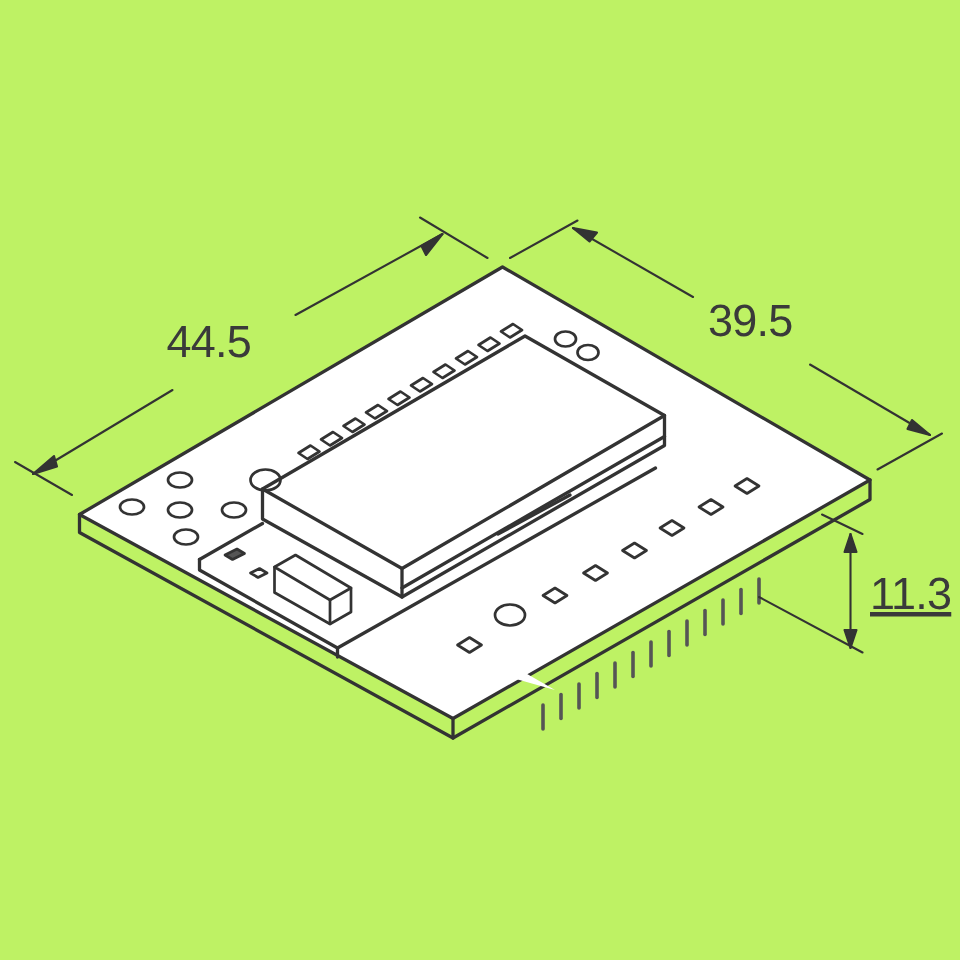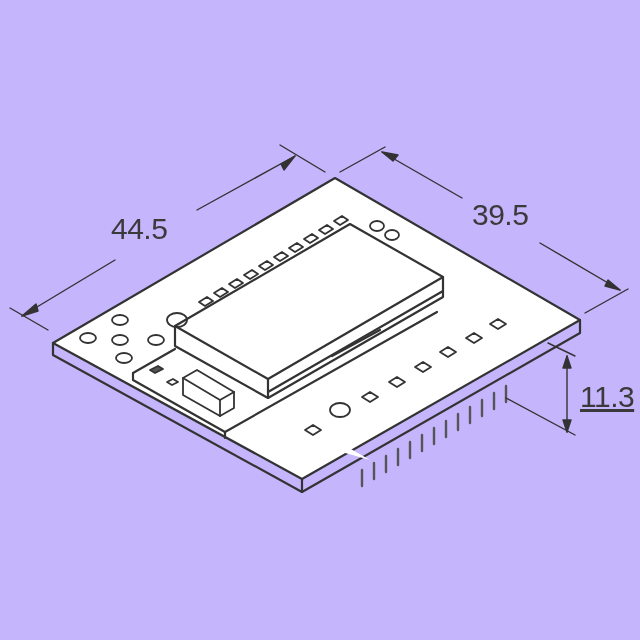--- a/index.html
+++ b/index.html
@@ -1,16 +1,16 @@
 <!DOCTYPE html>
 <html><head>
 <meta charset="utf-8">
 <style>
   html,body{margin:0;padding:0;background:#fff;}
-  #wrap{position:relative;width:640px;height:640px;overflow:hidden;background:#c4b5fd;}
+  #wrap{position:relative;width:640px;height:640px;overflow:hidden;background:#bef264;}
   svg{position:absolute;left:0;top:0;}
   .dim-label{position:absolute;font-family:"Liberation Sans",sans-serif;font-size:30px;color:#3a3a3a;letter-spacing:-0.5px;line-height:1;}
 </style>
 </head>
 <body>
 
 <div id="wrap">
 <svg width="640" height="640" viewBox="0 0 640 640" fill="none" stroke="#333" stroke-width="2.2" stroke-linejoin="round" stroke-linecap="round">
 
   <g>

